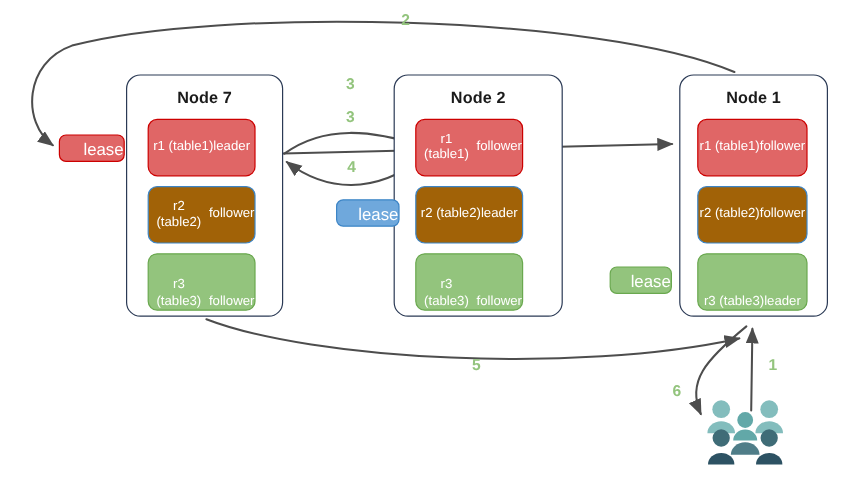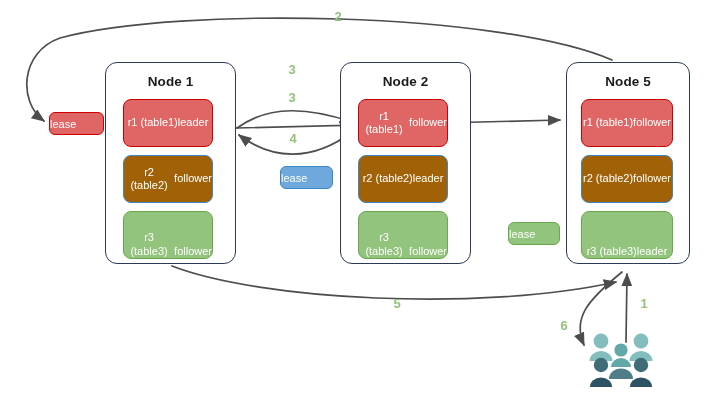--- a/index.html
+++ b/index.html
@@ -65,23 +65,23 @@
   .rep-slot-1 { top: 92px; }
   .rep-slot-2 { top: 148px; align-items: flex-end; }
 
   .lease {
     position: absolute;
     box-sizing: border-box;
     height: 23px;
     border-radius: 6px;
     display: flex;
     align-items: center;
-    justify-content: flex-start;
+    justify-content: flex-end;
     color: #ffffff;
-    font-size: 11px;
+    font-size: 14px;
     z-index: 3;
   }
   .lease-red { background: #e06666; border: 1.6px solid #cc0000; }
   .lease-blue { background: #6fa8dc; border: 1.6px solid #3d85c6; }
   .lease-green { background: #93c47d; border: 1.6px solid #6aa84f; }
 
   .step-label {
     position: absolute;
     color: #93c47d;
     font-size: 13px;
@@ -118,53 +118,53 @@
 
       <path d="M 172,266 C 260,300 480,312 616,282" marker-end="url(#ah)"></path>
 
       <path d="M 626,342 L 627,274" marker-end="url(#ah)"></path>
 
       <path d="M 622,272 C 588,300 572,318 584,345" marker-end="url(#ah)"></path>
     </g>
   </svg>
 
   <div class="node-card" style="left:105px; top:62px; width:131px; height:202px;">
-    <div class="node-title">Node 1</div>
+    <div class="node-title">Node 7</div>
     <div class="replica rep-r1 rep-slot-0">
       <span class="l1">r1 (table1)</span>
       <span class="l2">leader</span>
     </div>
     <div class="replica rep-r2 rep-slot-1">
       <span class="l1">r2 (table2)</span>
       <span class="l2">follower</span>
     </div>
     <div class="replica rep-r3 rep-slot-2">
       <span class="l1">r3 (table3)</span>
       <span class="l2">follower</span>
     </div>
   </div>
 
-  <div class="node-card" style="left:340px; top:62px; width:131px; height:202px;">
+  <div class="node-card" style="left:328px; top:62px; width:141px; height:202px;">
     <div class="node-title">Node 2</div>
     <div class="replica rep-r1 rep-slot-0">
       <span class="l1">r1 (table1)</span>
       <span class="l2">follower</span>
     </div>
     <div class="replica rep-r2 rep-slot-1">
       <span class="l1">r2 (table2)</span>
       <span class="l2">leader</span>
     </div>
     <div class="replica rep-r3 rep-slot-2">
       <span class="l1">r3 (table3)</span>
       <span class="l2">follower</span>
     </div>
   </div>
 
   <div class="node-card" style="left:566px; top:62px; width:124px; height:202px;">
-    <div class="node-title">Node 5</div>
+    <div class="node-title">Node 1</div>
     <div class="replica rep-r1 rep-slot-0" style="left:14px; width:92px;">
       <span class="l1">r1 (table1)</span>
       <span class="l2">follower</span>
     </div>
     <div class="replica rep-r2 rep-slot-1" style="left:14px; width:92px;">
       <span class="l1">r2 (table2)</span>
       <span class="l2">follower</span>
     </div>
     <div class="replica rep-r3 rep-slot-2" style="left:14px; width:92px;">
       <span class="l1">r3 (table3)</span>

